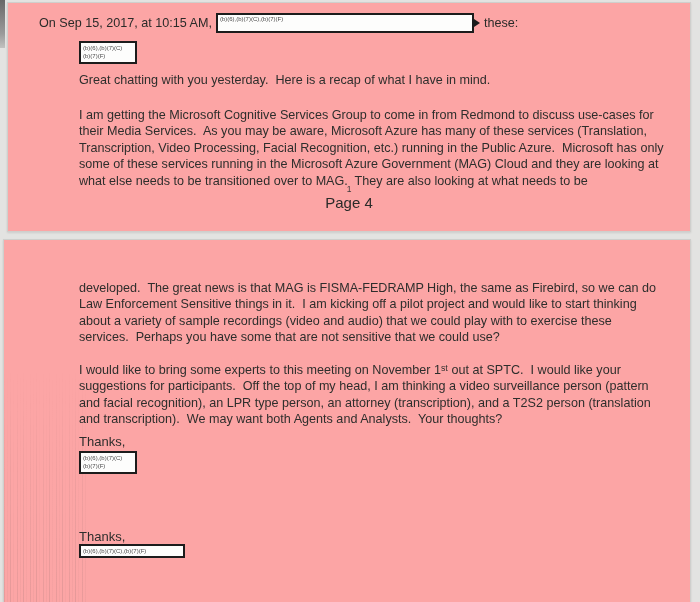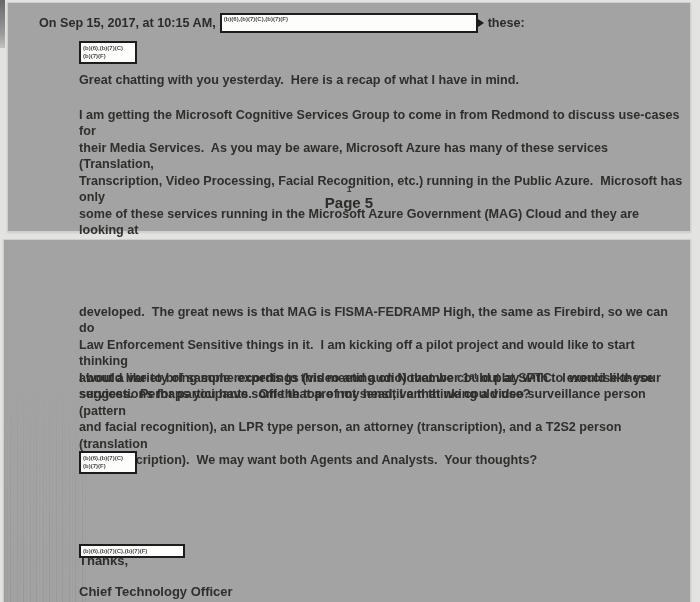--- a/index.html
+++ b/index.html
@@ -10,24 +10,23 @@
     overflow:hidden;
     font-family:"Liberation Sans", sans-serif;
     color:#2e2e2c;
   }
   .edge-smudge{
     position:absolute;left:0;top:0;width:5px;height:48px;
     background:linear-gradient(to bottom,#686868,#9a9a9a 70%,#c2c2c0);
   }
   .page{
     position:absolute;
-    background:#a3a3a3;
+    background:#fca5a5;
     border:1px solid #cfcfcc;
     box-shadow:0 1px 2px rgba(0,0,0,0.10);
-    font-weight:bold;
   }
   .page1{left:7px;top:2px;width:682px;height:228px;}
   .page2{left:3px;top:239px;width:686px;height:380px;}
   .streaks{
     position:absolute;left:0;top:130px;bottom:0;width:82px;
     background:repeating-linear-gradient(to right,
       rgba(70,70,70,0.11) 0 1px, transparent 1px 3px,
       rgba(70,70,70,0.05) 3px 4px, transparent 4px 6px,
       rgba(70,70,70,0.13) 6px 7px, transparent 7px 9px,
       rgba(70,70,70,0.04) 9px 10px, transparent 10px 13px);
@@ -58,21 +57,21 @@
   .redaction-wide{
     position:absolute;width:106px;height:14px;
     font-size:6px;line-height:10px;padding:0 2px;overflow:hidden;
   }
   .para{
     position:absolute;width:606px;
     font-size:12.6px;line-height:16.45px;
     white-space:pre-wrap;color:#2e2e2c;
   }
   .page1 .para{left:71px;}
-  .page2 .para,.page2 .line{left:75px;margin-top:24px;}
+  .page2 .para,.page2 .line{left:75px;}
   .line{position:absolute;font-size:13px;line-height:16px;color:#2e2e2c;white-space:nowrap;}
   .pg-num{position:absolute;left:0;right:0;top:181px;text-align:center;font-size:8.5px;color:#3a3a3a;}
   .pg-label{position:absolute;left:0;right:0;top:191px;text-align:center;font-size:15px;color:#2b2b29;}
 </style>
 </head>
 <body>
 
 <div class="screen">
 
   <div class="edge-smudge"></div>
@@ -95,46 +94,45 @@
 
     <div class="para" style="top:104px;">I am getting the Microsoft Cognitive Services Group to come in from Redmond to discuss use-cases for
 their Media Services.  As you may be aware, Microsoft Azure has many of these services (Translation,
 Transcription, Video Processing, Facial Recognition, etc.) running in the Public Azure.  Microsoft has only
 some of these services running in the Microsoft Azure Government (MAG) Cloud and they are looking at
 what else needs to be transitioned over to MAG.  They are also looking at what needs to be</div>
 
     <div class="para" style="top:69px;">Great chatting with you yesterday.  Here is a recap of what I have in mind.</div>
 
     <div class="pg-num">1</div>
-    <div class="pg-label">Page 5</div>
+    <div class="pg-label">Page 4</div>
   </div>
 
   <div class="page page2">
 
     <div class="streaks"></div>
 
     <div class="para" style="top:40px;">developed.  The great news is that MAG is FISMA-FEDRAMP High, the same as Firebird, so we can do
 Law Enforcement Sensitive things in it.  I am kicking off a pilot project and would like to start thinking
 about a variety of sample recordings (video and audio) that we could play with to exercise these
 services.  Perhaps you have some that are not sensitive that we could use?</div>
 
-    <div class="para" style="top:106px;">I would like to bring some experts to this meeting on November 1ˢᵗ out at SPTC.  I would like your
+    <div class="para" style="top:122px;">I would like to bring some experts to this meeting on November 1ˢᵗ out at SPTC.  I would like your
 suggestions for participants.  Off the top of my head, I am thinking a video surveillance person (pattern
 and facial recognition), an LPR type person, an attorney (transcription), and a T2S2 person (translation
 and transcription).  We may want both Agents and Analysts.  Your thoughts?</div>
 
     <div class="line" style="top:194px;">Thanks,</div>
 
     <div class="redaction redaction-sm" style="left:75px;top:211px;">
       <span>(b)(6),(b)(7)(C)</span>
       <span>(b)(7)(F)</span>
     </div>
 
     <div class="line" style="top:289px;">Thanks,</div>
 
     <div class="redaction redaction-wide" style="left:75px;top:304px;">
       <span>(b)(6),(b)(7)(C),(b)(7)(F)</span>
     </div>
 
-    <div class="line" style="top:320px;">Chief Technology Officer</div>
   </div>
 
 </div>
 
 </body></html>

